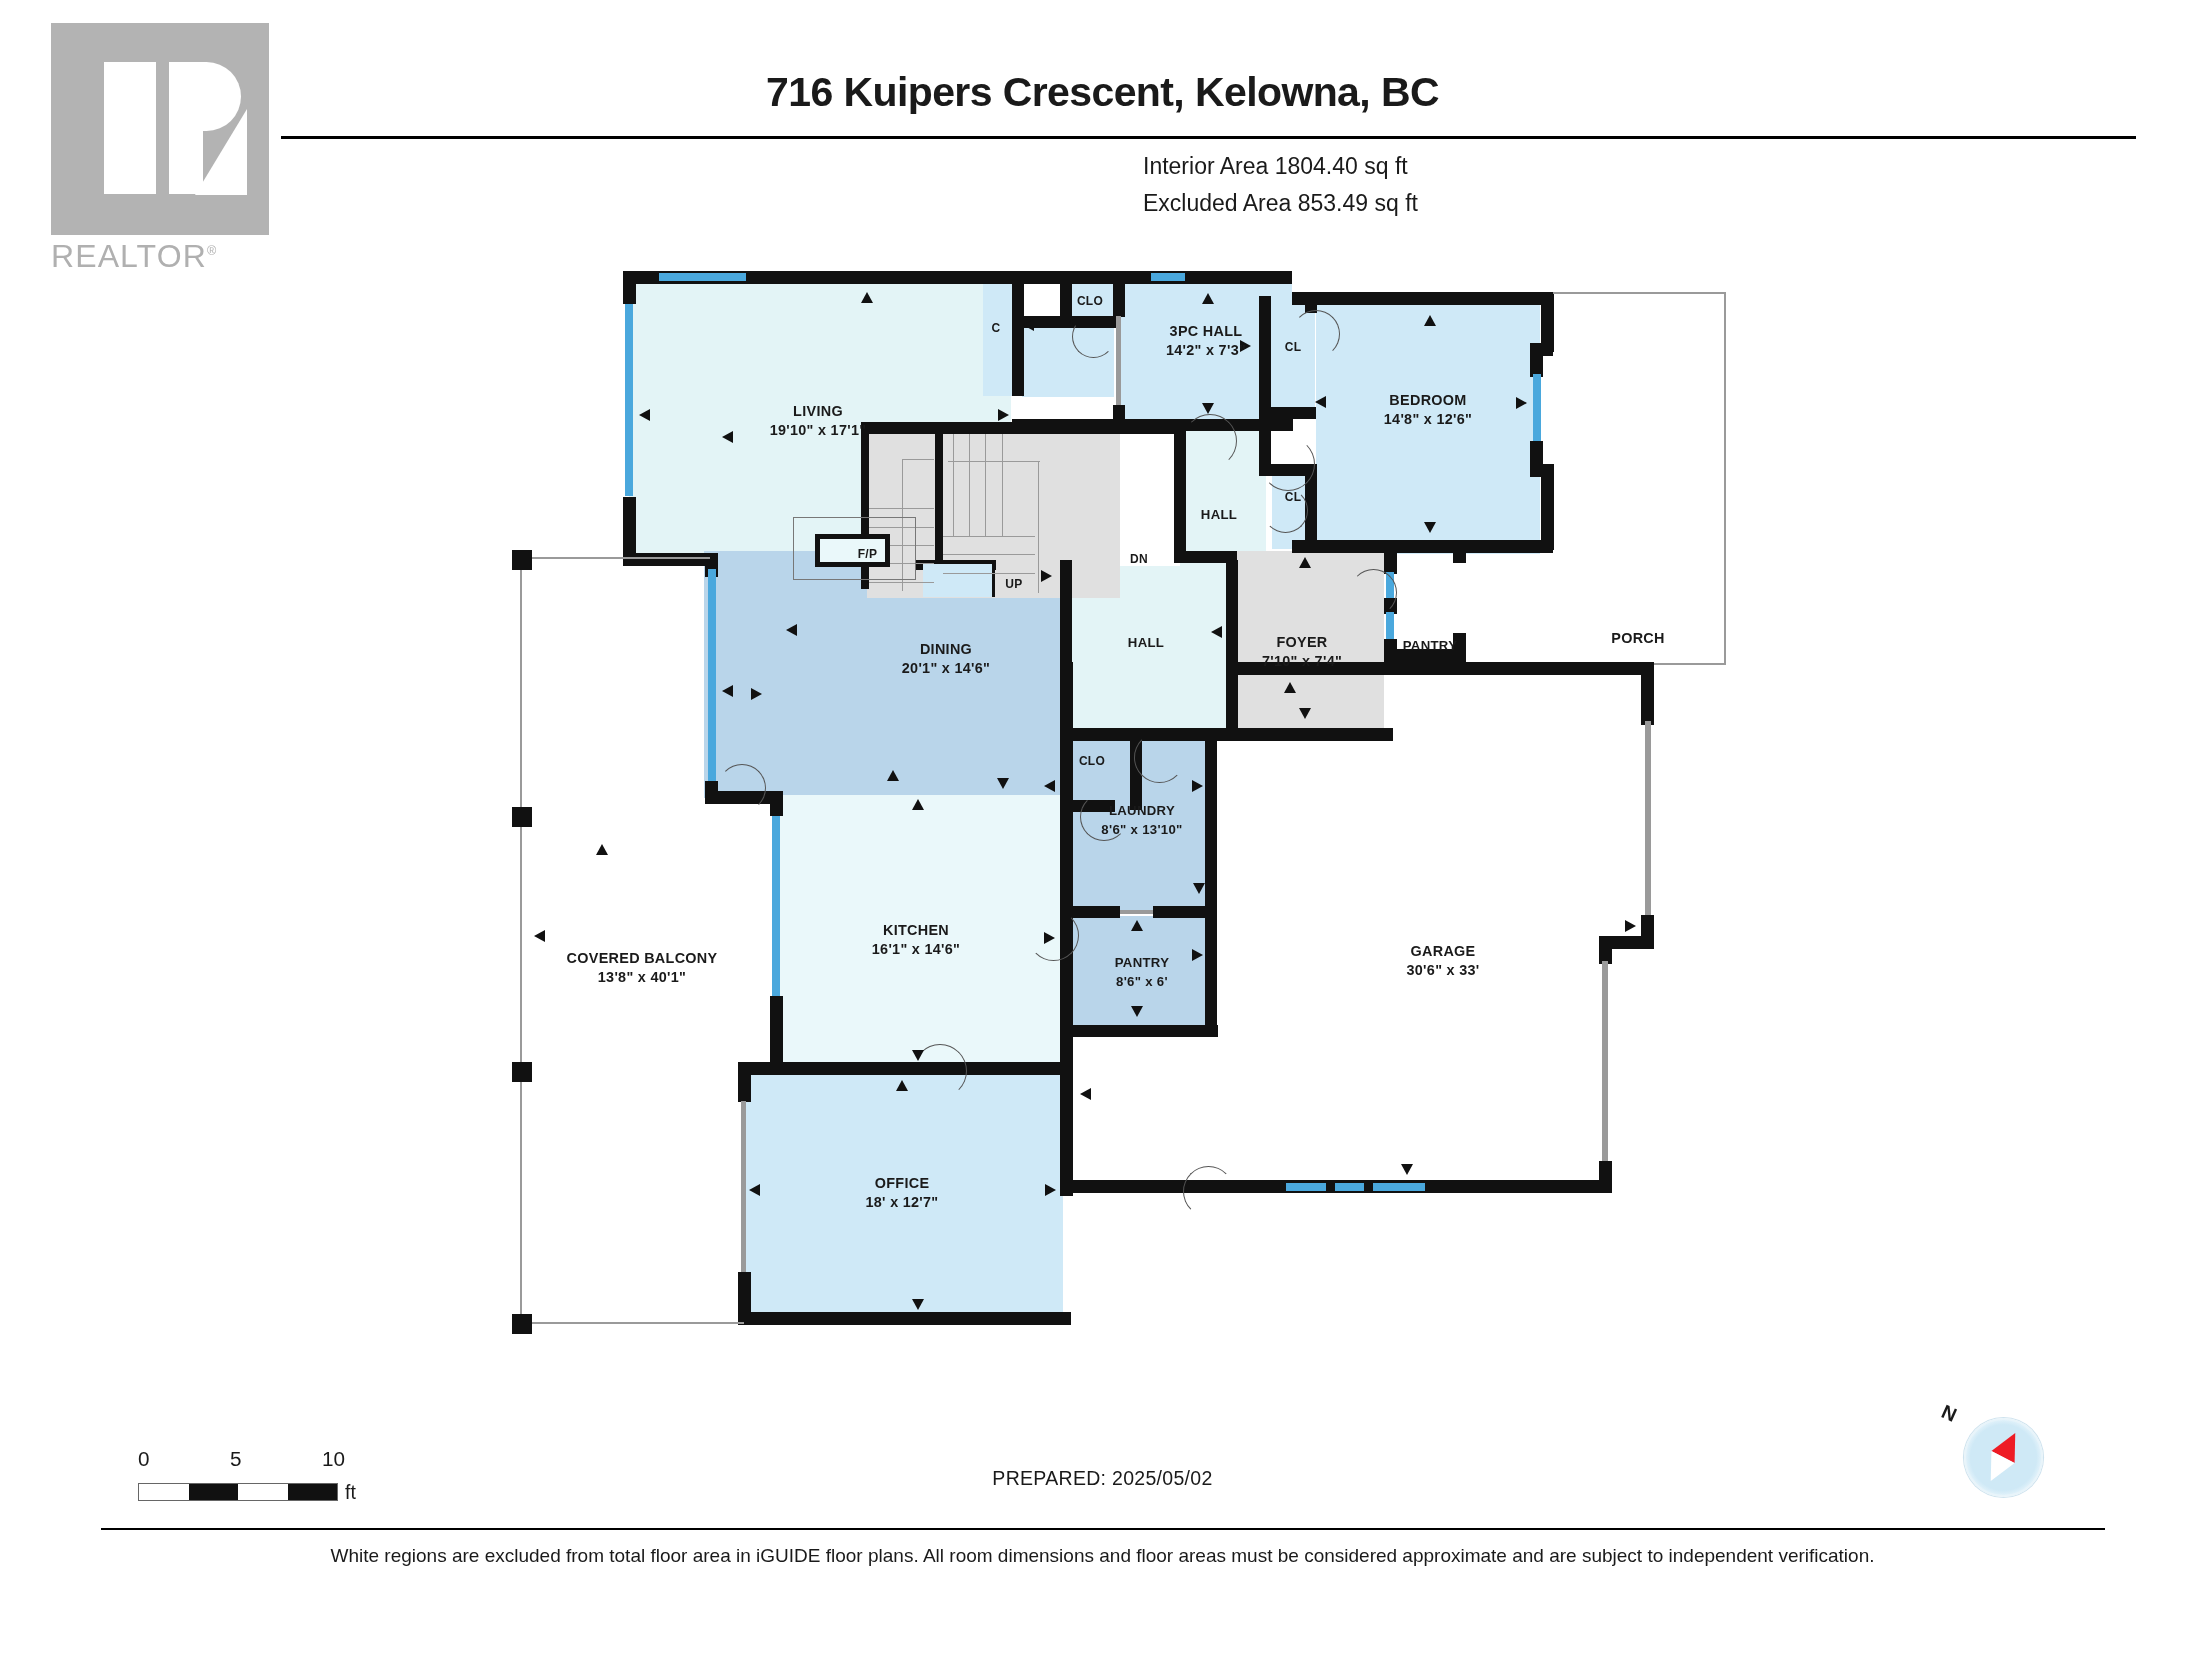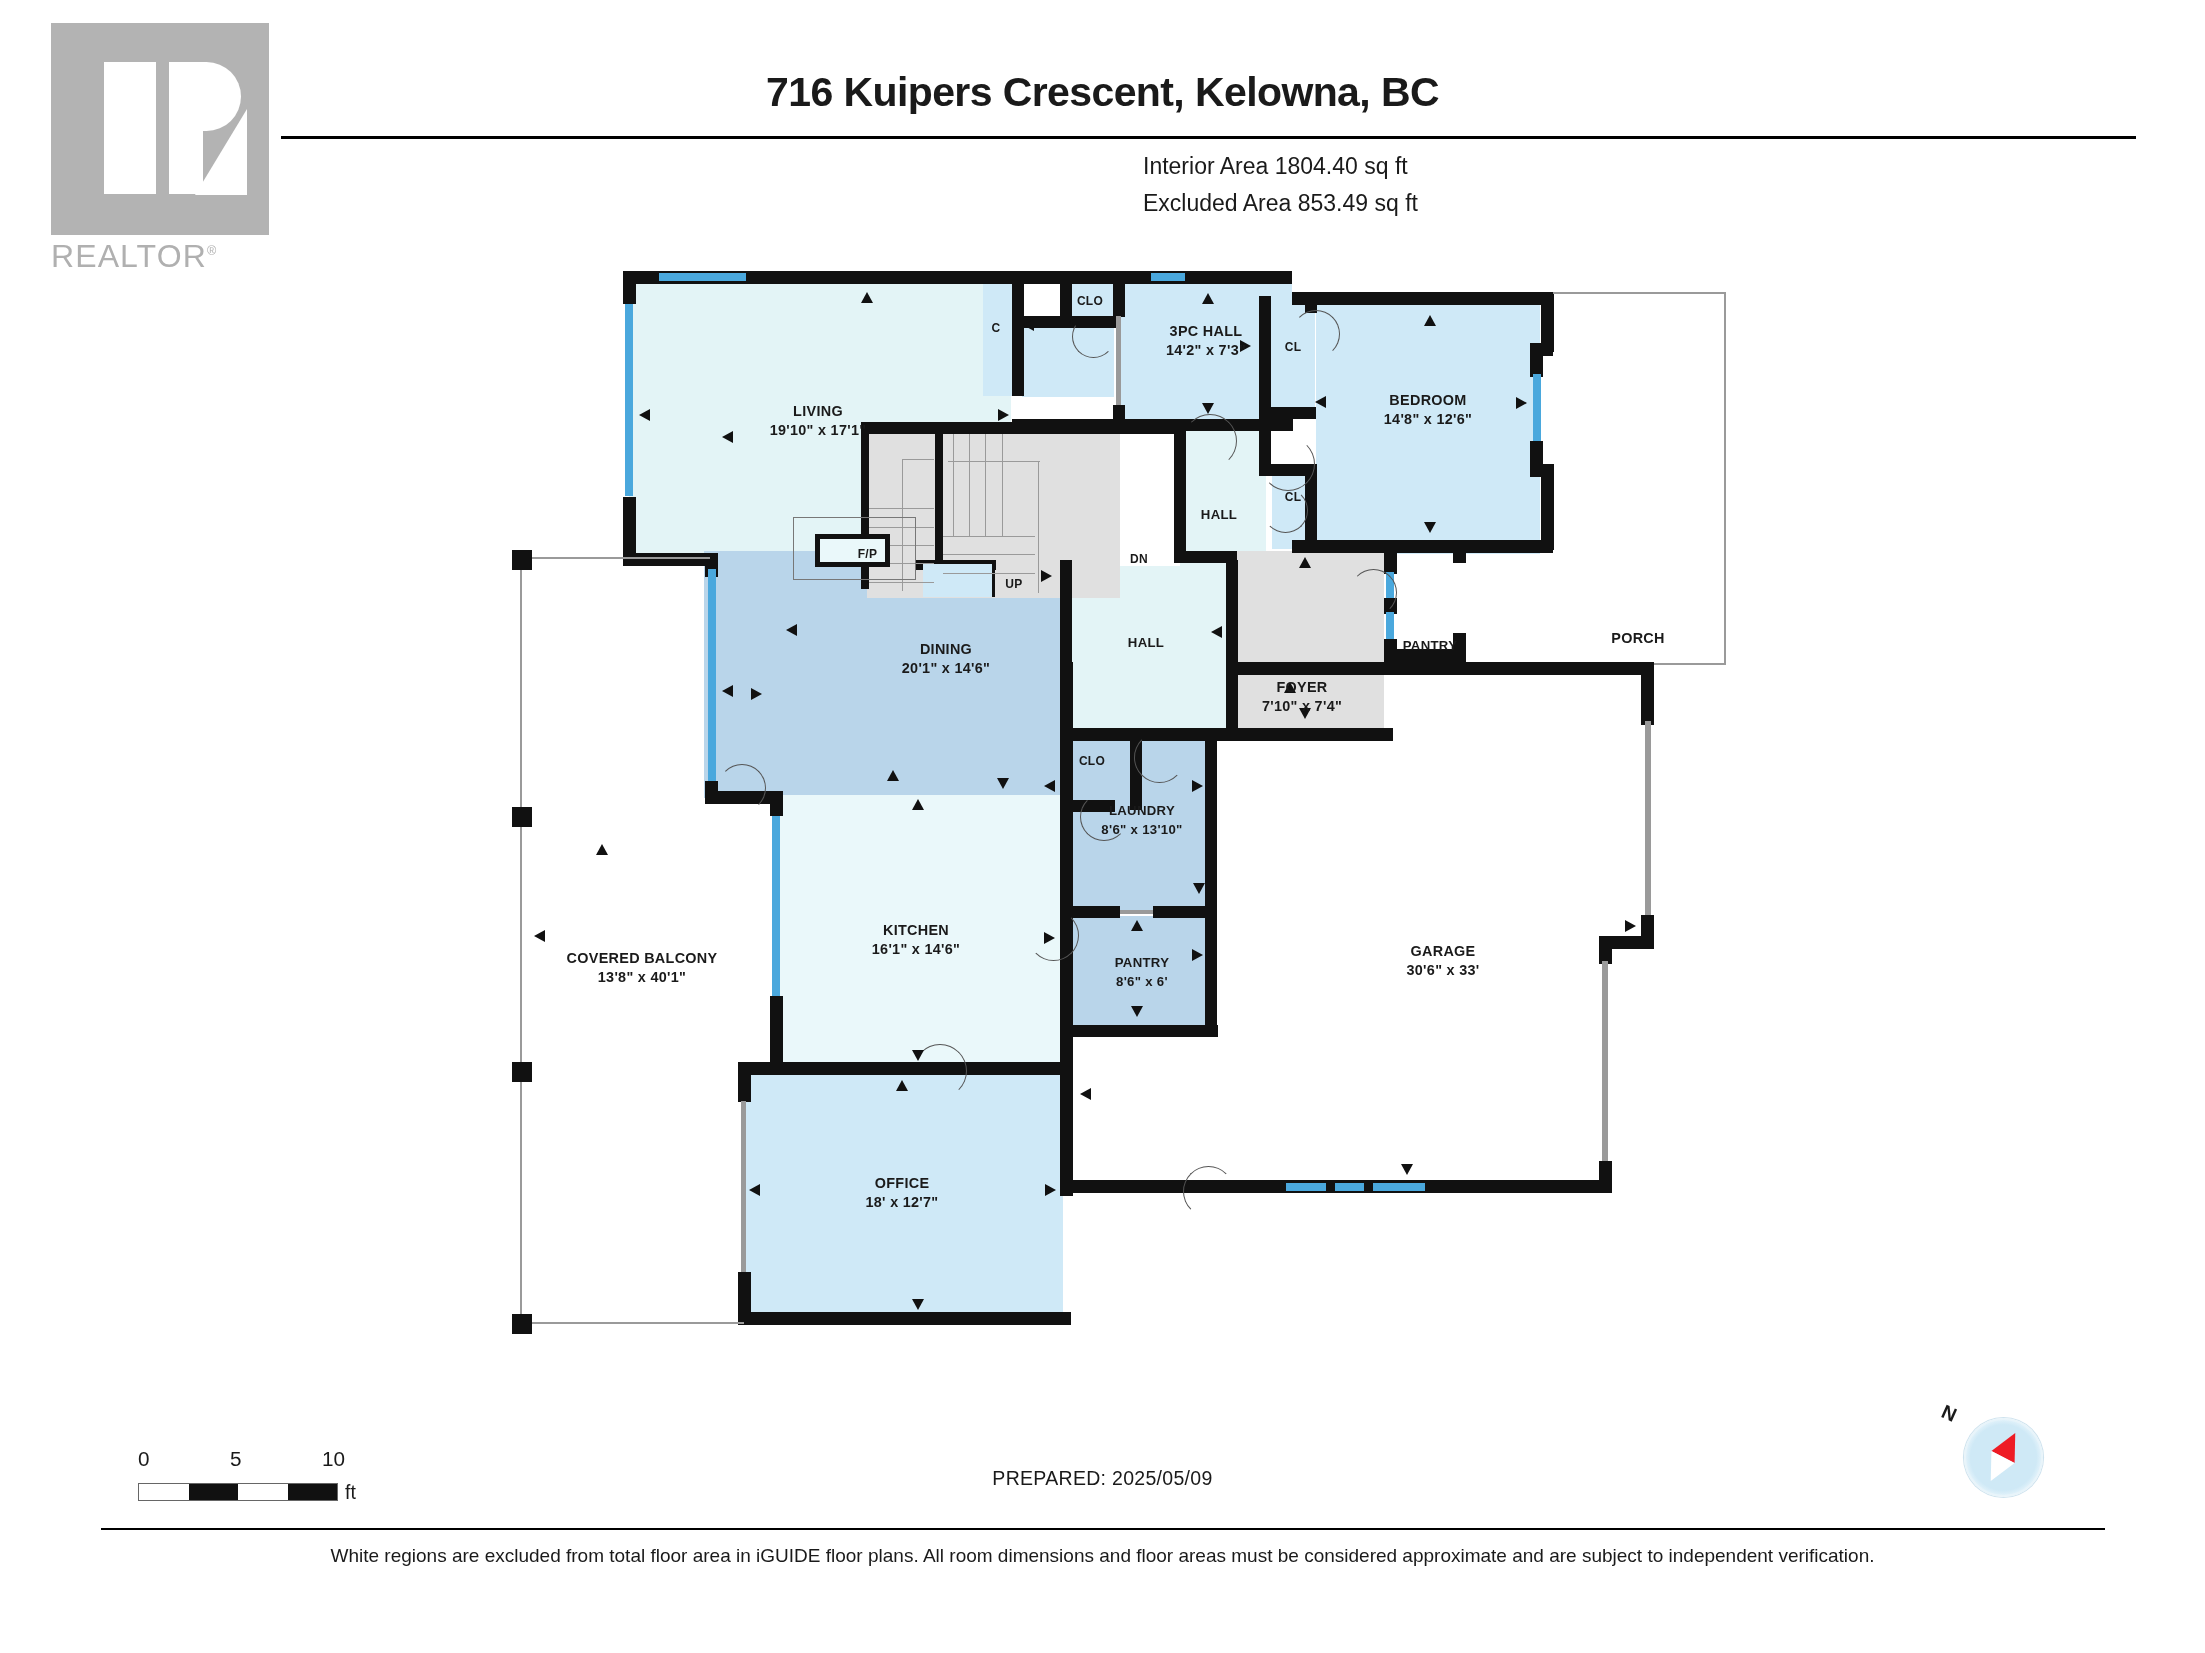--- a/index.html
+++ b/index.html
@@ -313,21 +313,21 @@
     <div>14'2" x 7'3"</div>
   </div>
   <div class="lbl" style="left:1428px;top:144px;">
     <div>BEDROOM</div>
     <div>14'8" x 12'6"</div>
   </div>
   <div class="lbl" style="left:946px;top:393px;">
     <div>DINING</div>
     <div>20'1" x 14'6"</div>
   </div>
-  <div class="lbl" style="left:1302px;top:386px;margin-top:45px;">
+  <div class="lbl" style="left:1302px;top:386px;">
     <div>FOYER</div>
     <div>7'10" x 7'4"</div>
   </div>
   <div class="lbl" style="left:916px;top:626px;margin-top:48px;">
     <div>KITCHEN</div>
     <div>16'1" x 14'6"</div>
   </div>
   <div class="lbl sm" style="left:1142px;top:554px;">
     <div>LAUNDRY</div>
     <div>8'6" x 13'10"</div>
@@ -393,21 +393,21 @@
   <span style="left:184px;">10</span>
 </div>
 <div id="scalebar">
   <div class="sb-w"></div>
   <div class="sb-b"></div>
   <div class="sb-w"></div>
   <div class="sb-b"></div>
 </div>
 <div id="scale-ft">ft</div>
 
-<div id="prepared">PREPARED: 2025/05/09</div>
+<div id="prepared">PREPARED: 2025/05/02</div>
 
 <div id="compass-n">N</div>
 <div id="compass">
   <div class="needle-n"></div>
   <div class="needle-s"></div>
 </div>
 
 <div id="footer-rule"></div>
 <div id="disclaimer">White regions are excluded from total floor area in iGUIDE floor plans. All room dimensions and floor areas must be considered approximate and are subject to independent verification.</div>
 

